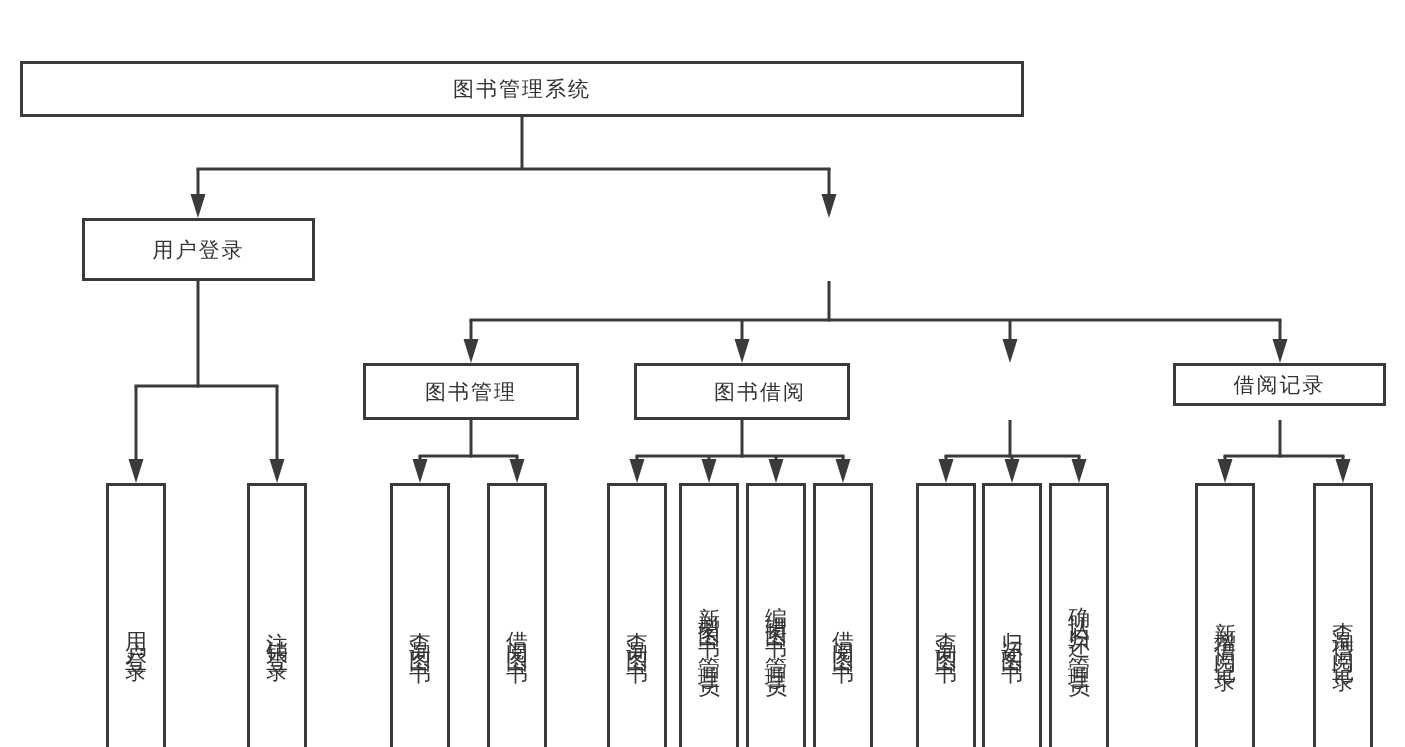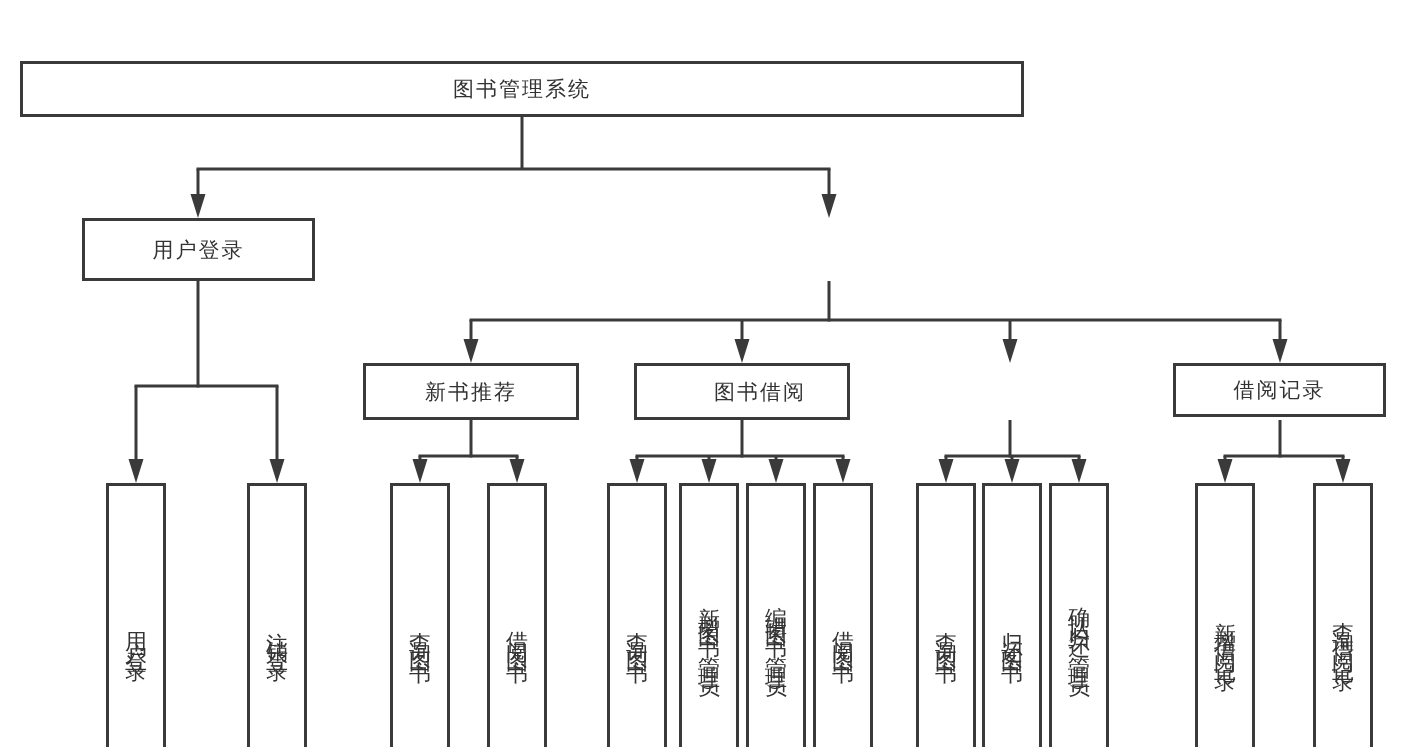--- a/index.html
+++ b/index.html
@@ -95,26 +95,26 @@
 
   <div class="node hnode" style="left:20px; top:13px; width:1004px; height:56px;">
     <span>图书管理系统</span>
   </div>
 
   <div class="node hnode" style="left:82px; top:170px; width:233px; height:63px;">
     <span>用户登录</span>
   </div>
 
   <div class="node hnode" style="left:363px; top:315px; width:216px; height:57px;">
-    <span>新书推荐</span>
+    <span>图书管理</span>
   </div>
   <div class="node hnode" style="left:634px; top:315px; width:216px; height:57px;padding-left:36px;">
     <span>图书借阅</span>
   </div>
-  <div class="node hnode" style="left:1173px; top:315px; width:213px; height:54px;">
+  <div class="node hnode" style="left:1173px; top:315px; width:213px; height:43px;">
     <span>借阅记录</span>
   </div>
 
   <div class="node vnode" style="left:106px; top:435px; width:60px; height:302px;">
     <span class="vtext">用户登录</span>
   </div>
   <div class="node vnode" style="left:247px; top:435px; width:60px; height:302px;">
     <span class="vtext">注销登录</span>
   </div>
   <div class="node vnode" style="left:390px; top:435px; width:60px; height:302px;">

